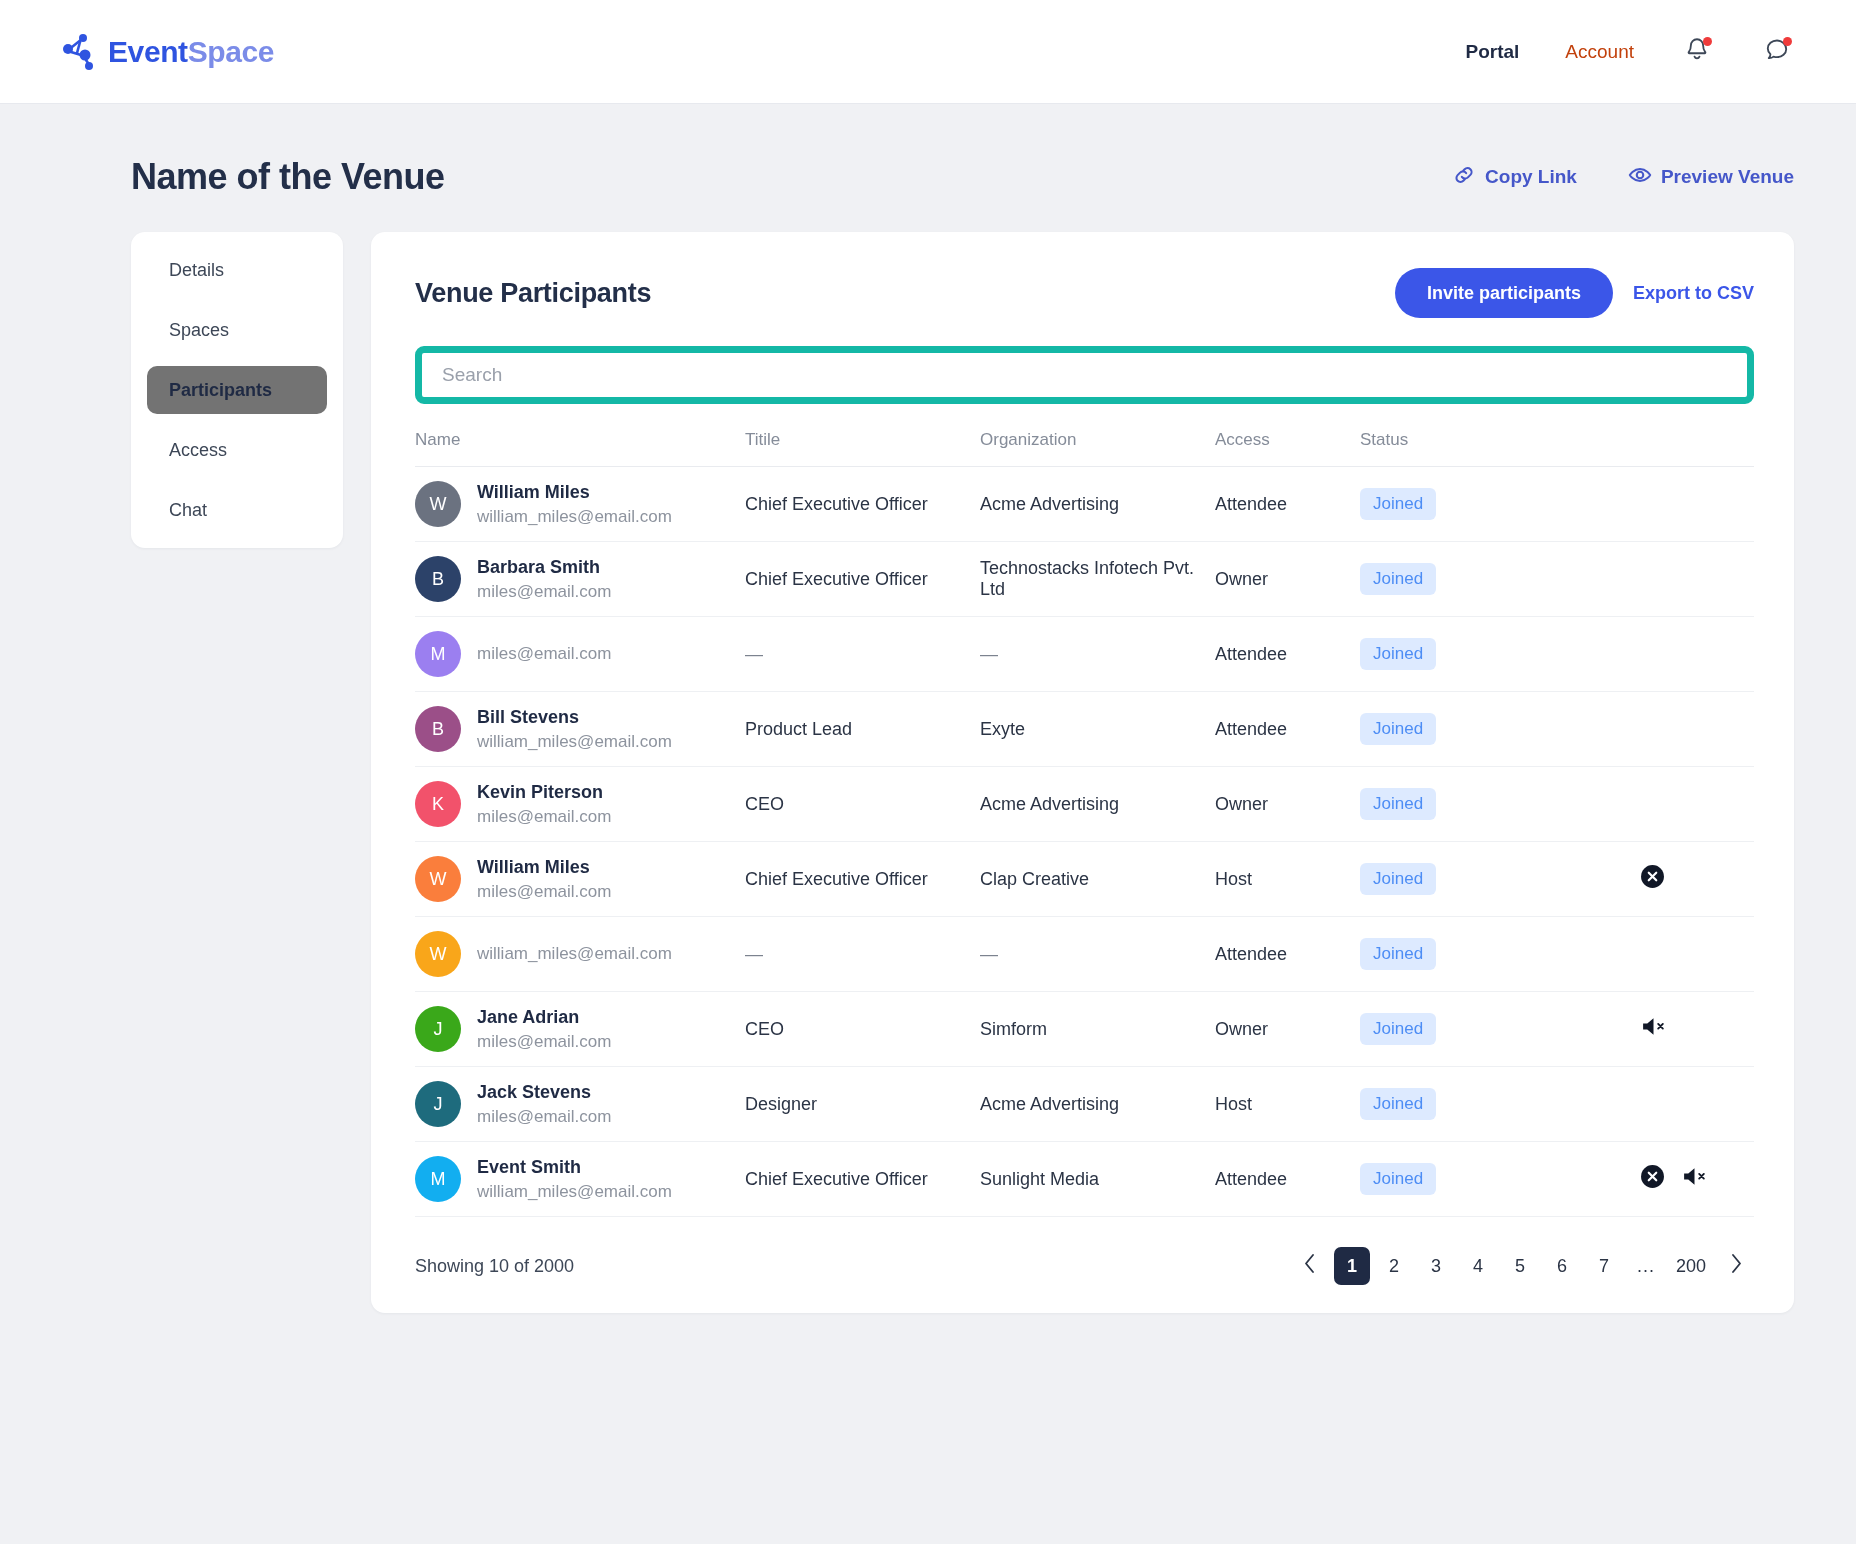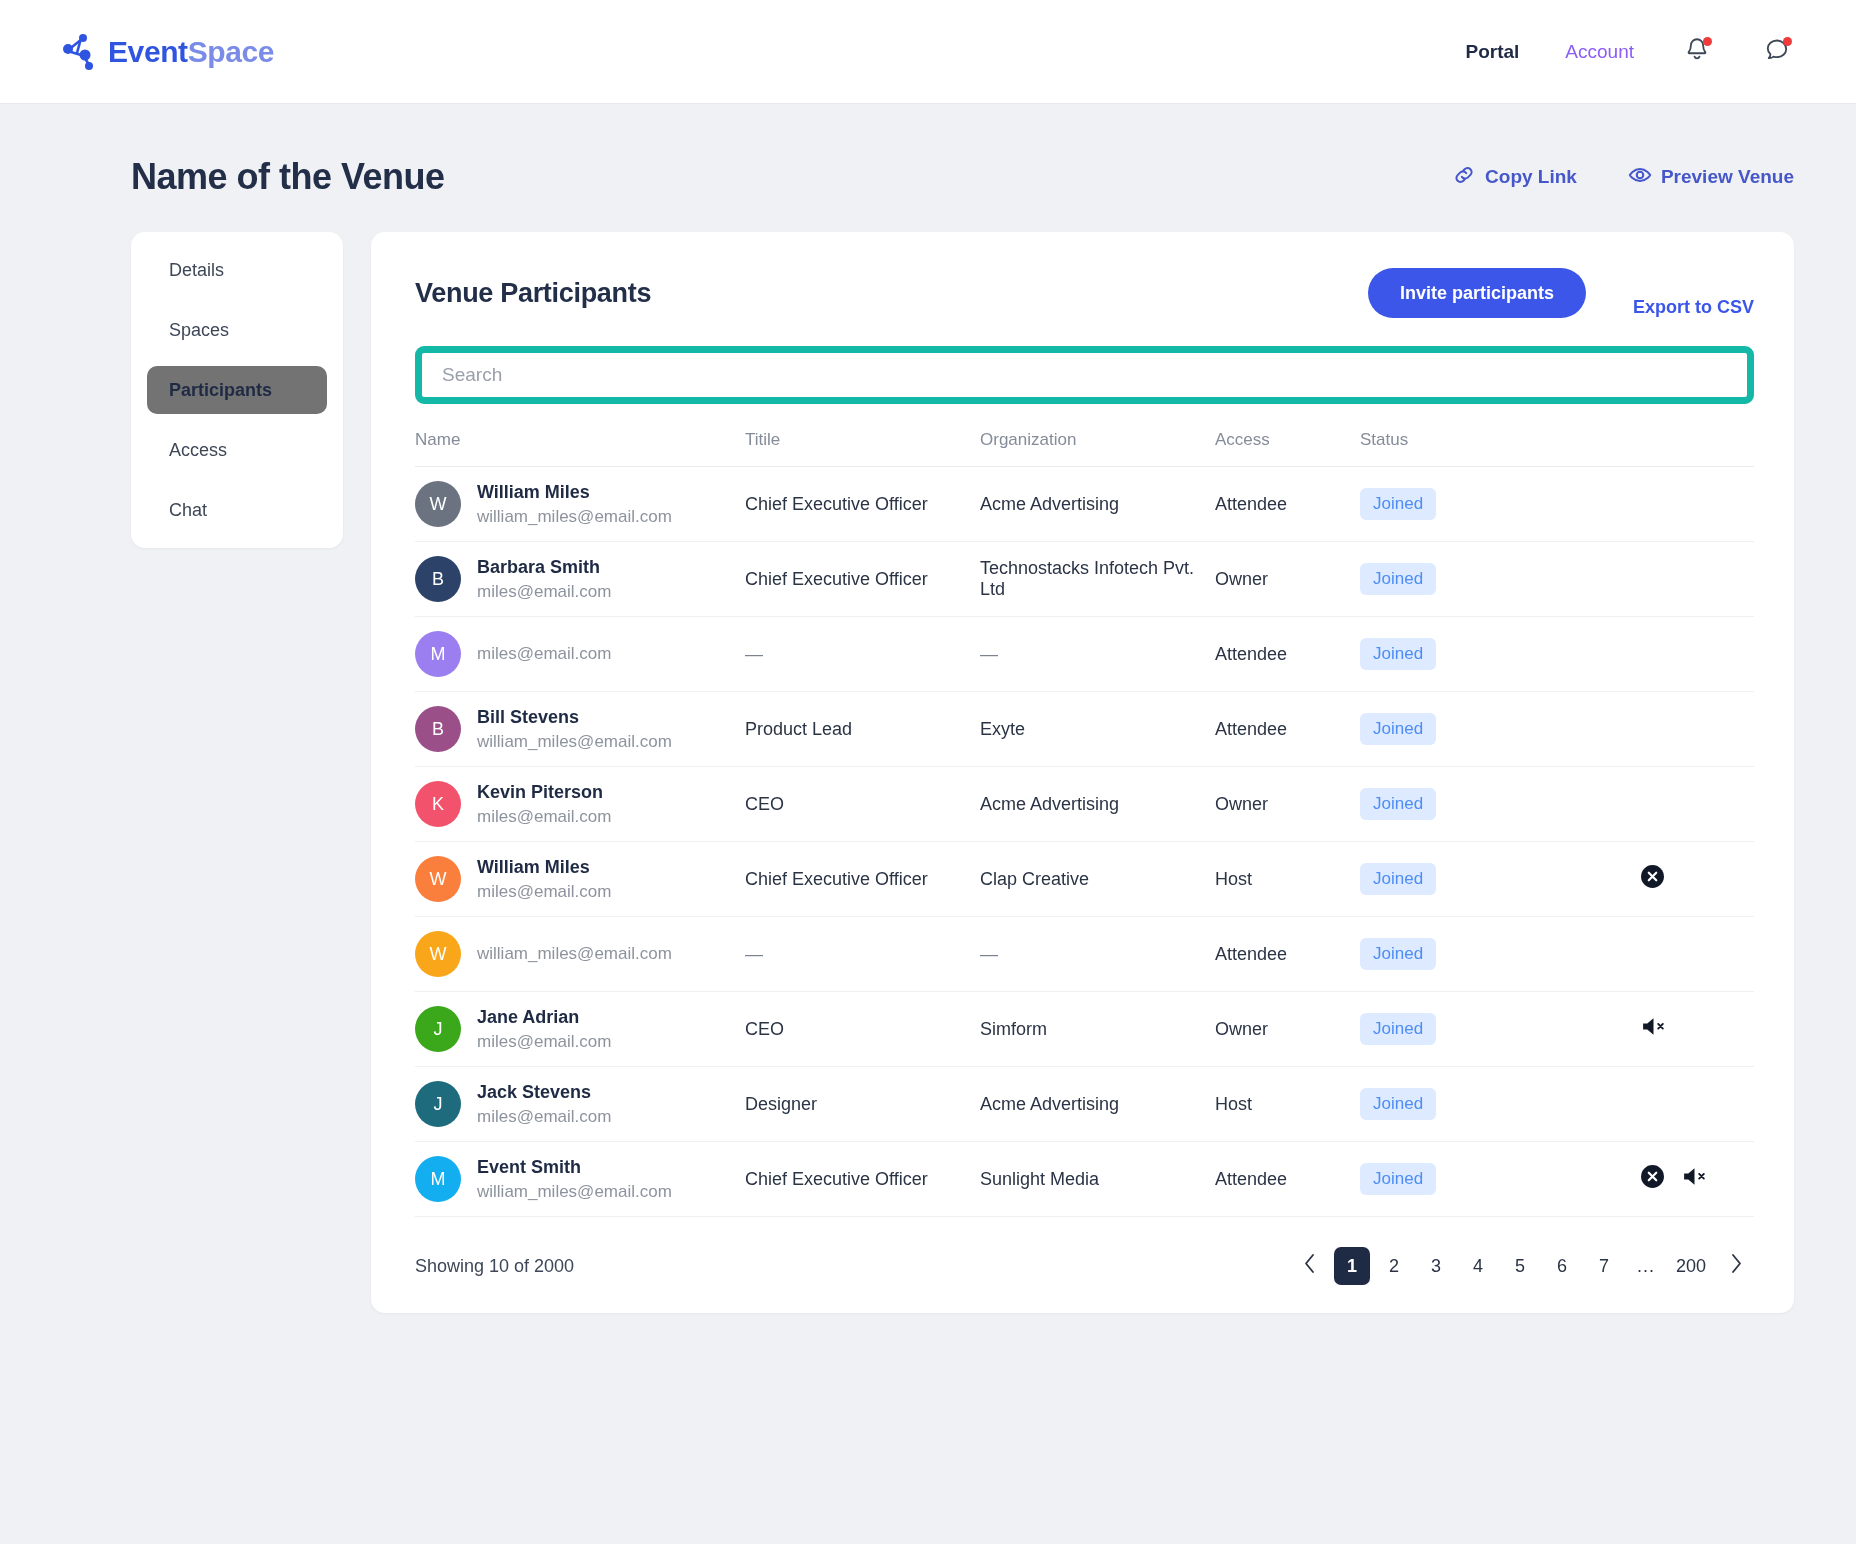--- a/index.html
+++ b/index.html
@@ -19,21 +19,21 @@
     padding: 0 62px 0 62px;
     border-bottom: 1px solid #e7e9ee;
   }
   .logo { display: flex; align-items: center; gap: 12px; }
   .logo-mark { width: 34px; height: 38px; display: block; }
   .logo-text { font-size: 30px; font-weight: 700; letter-spacing: -0.4px; }
   .logo-text .a { color: #2f54e0; }
   .logo-text .b { color: #7b8ce8; }
 
   .topnav { margin-left: auto; display: flex; align-items: center; gap: 46px; }
-  .nav-link { font-size: 19px; color: #8b5cf6; text-decoration: none; }
+  .nav-link { font-size: 19px; color: #c2410c; text-decoration: none; }
   .nav-link.active { color: #1f2a44; font-weight: 700; margin-left: 24px; }
   .icon-btn { position: relative; width: 34px; height: 34px; display: flex; align-items: center; justify-content: center; cursor: pointer; }
   .dot { position: absolute; top: 2px; right: 2px; width: 9px; height: 9px; border-radius: 50%; background: #ef3b3b; }
 
   
   .page-head {
     display: flex; align-items: center;
     padding: 52px 62px 0 131px;
   }
   .page-title { font-size: 36px; font-weight: 700; color: #232f49; letter-spacing: -0.5px; }
@@ -62,21 +62,21 @@
   .card {
     flex: 1;
     background: #ffffff;
     border-radius: 14px;
     padding: 36px 40px 28px 44px;
     box-shadow: 0 1px 3px rgba(20,30,60,.05);
     min-height: 1000px;
   }
   .card-head { display: flex; align-items: center; }
   .card-title { font-size: 27px; font-weight: 700; color: #232f49; letter-spacing: -0.3px; }
-  .card-head-actions { margin-left: auto; display: flex; align-items: flex-end; gap: 47px; }
+  .card-head-actions { margin-left: auto; display: flex; align-items: center; gap: 20px; }
   .btn-primary {
     background: #3b56e8; color: #fff; border: none;
     border-radius: 999px; padding: 0 32px; height: 50px;
     font-size: 18px; font-weight: 700; cursor: pointer;
     font-family: "Liberation Sans", sans-serif;
   }
   .link-csv { color: #3b56e8; font-size: 18px; font-weight: 700; cursor: pointer; text-decoration: none; }
 
   .search-row { margin-top: 28px; }
   .search-input {

